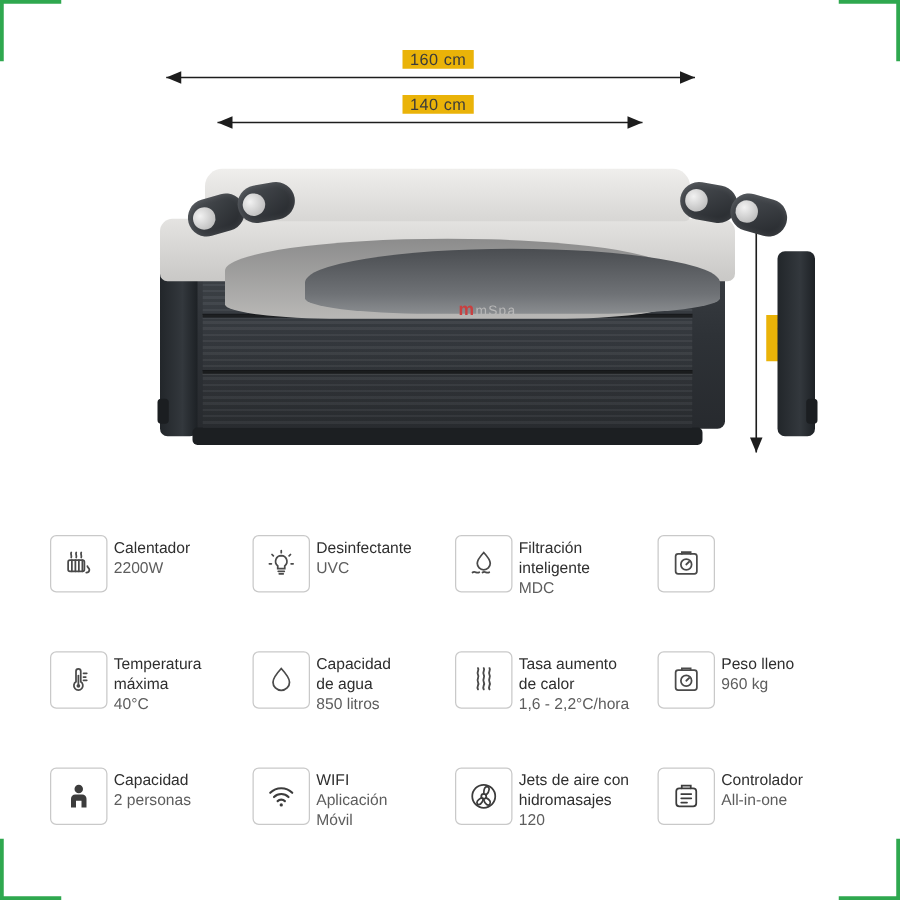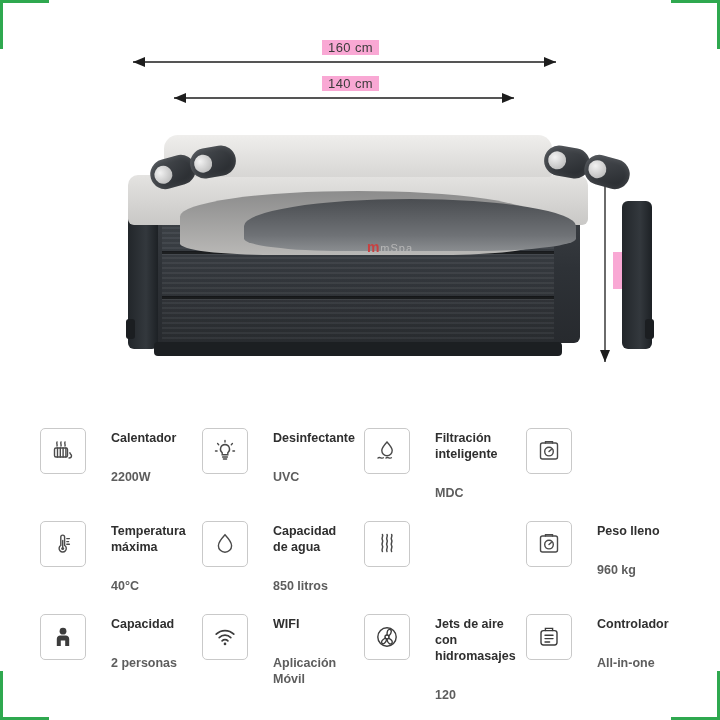--- a/index.html
+++ b/index.html
@@ -40,21 +40,21 @@
     position: relative;
     width: 720px;
     height: 410px;
   }
 
   .dim-label {
     position: absolute;
     font-size: 13px;
     color: #3b3b3b;
     letter-spacing: .4px;
-    background: #f9a8d4;
+    background: #eab308;
     padding: 0 6px;
   }
 
   svg.dims {
     position: absolute;
     top: 0; left: 0;
     width: 720px;
     height: 410px;
   }
 
@@ -192,22 +192,21 @@
     width: 642px;
     display: grid;
     grid-template-columns: repeat(4, 1fr);
     grid-auto-rows: 93px;
     column-gap: 6px;
     row-gap: 0px;
   }
   .spec {
     display: flex;
     align-items: flex-start;
-    gap: 25px;
-    font-weight: bold;
+    gap: 5px;
   }
   .spec-icon {
     width: 44px;
     height: 44px;
     border: 1px solid #c9c9c9;
     border-radius: 5px;
     display: flex;
     align-items: center;
     justify-content: center;
     flex: 0 0 auto;
@@ -218,21 +217,20 @@
     padding-top: 2px;
     line-height: 1.28;
   }
   .spec-title {
     font-size: 12.5px;
     color: #2f2f2f;
   }
   .spec-value {
     font-size: 12.5px;
     color: #5d5d5d;
-    margin-top: 23px;
   }
 </style>
 </head>
 <body>
 
 <div class="page">
 
   <div class="corner tl"></div>
   <div class="corner tr"></div>
   <div class="corner bl"></div>
@@ -386,20 +384,25 @@
     </div>
 
     <div class="spec">
       <div class="spec-icon">
         <svg width="26" height="26" viewBox="0 0 26 26" fill="none" stroke="#4a4a4a" stroke-width="1.5" stroke-linecap="round">
           <path d="M8.4 20.5c-1.6-2.3 1.4-3.6 0-5.9-1.5-2.4 1.4-3.5 0-5.8-1.4-2.3 1.3-3.4 0-5.3"></path>
           <path d="M13 20.5c-1.6-2.3 1.4-3.6 0-5.9-1.5-2.4 1.4-3.5 0-5.8-1.4-2.3 1.3-3.4 0-5.3"></path>
           <path d="M17.6 20.5c-1.6-2.3 1.4-3.6 0-5.9-1.5-2.4 1.4-3.5 0-5.8-1.4-2.3 1.3-3.4 0-5.3"></path>
         </svg>
       </div>
+      <div class="spec-text">
+        <div class="spec-title" style="white-space:pre-line">Tasa aumento
+de calor</div>
+        <div class="spec-value">1,6 - 2,2°C/hora</div>
+      </div>
     </div>
 
     <div class="spec">
       <div class="spec-icon">
         <svg width="26" height="26" viewBox="0 0 26 26" fill="none" stroke="#4a4a4a" stroke-width="1.4" stroke-linecap="round">
           <rect x="4.5" y="5" width="17" height="16" rx="2"></rect>
           <path d="M9.5 5V3.6h7V5"></path>
           <circle cx="13" cy="13.6" r="4.3"></circle>
           <path d="M13 13.6l2.3-2.2"></path>
         </svg>

